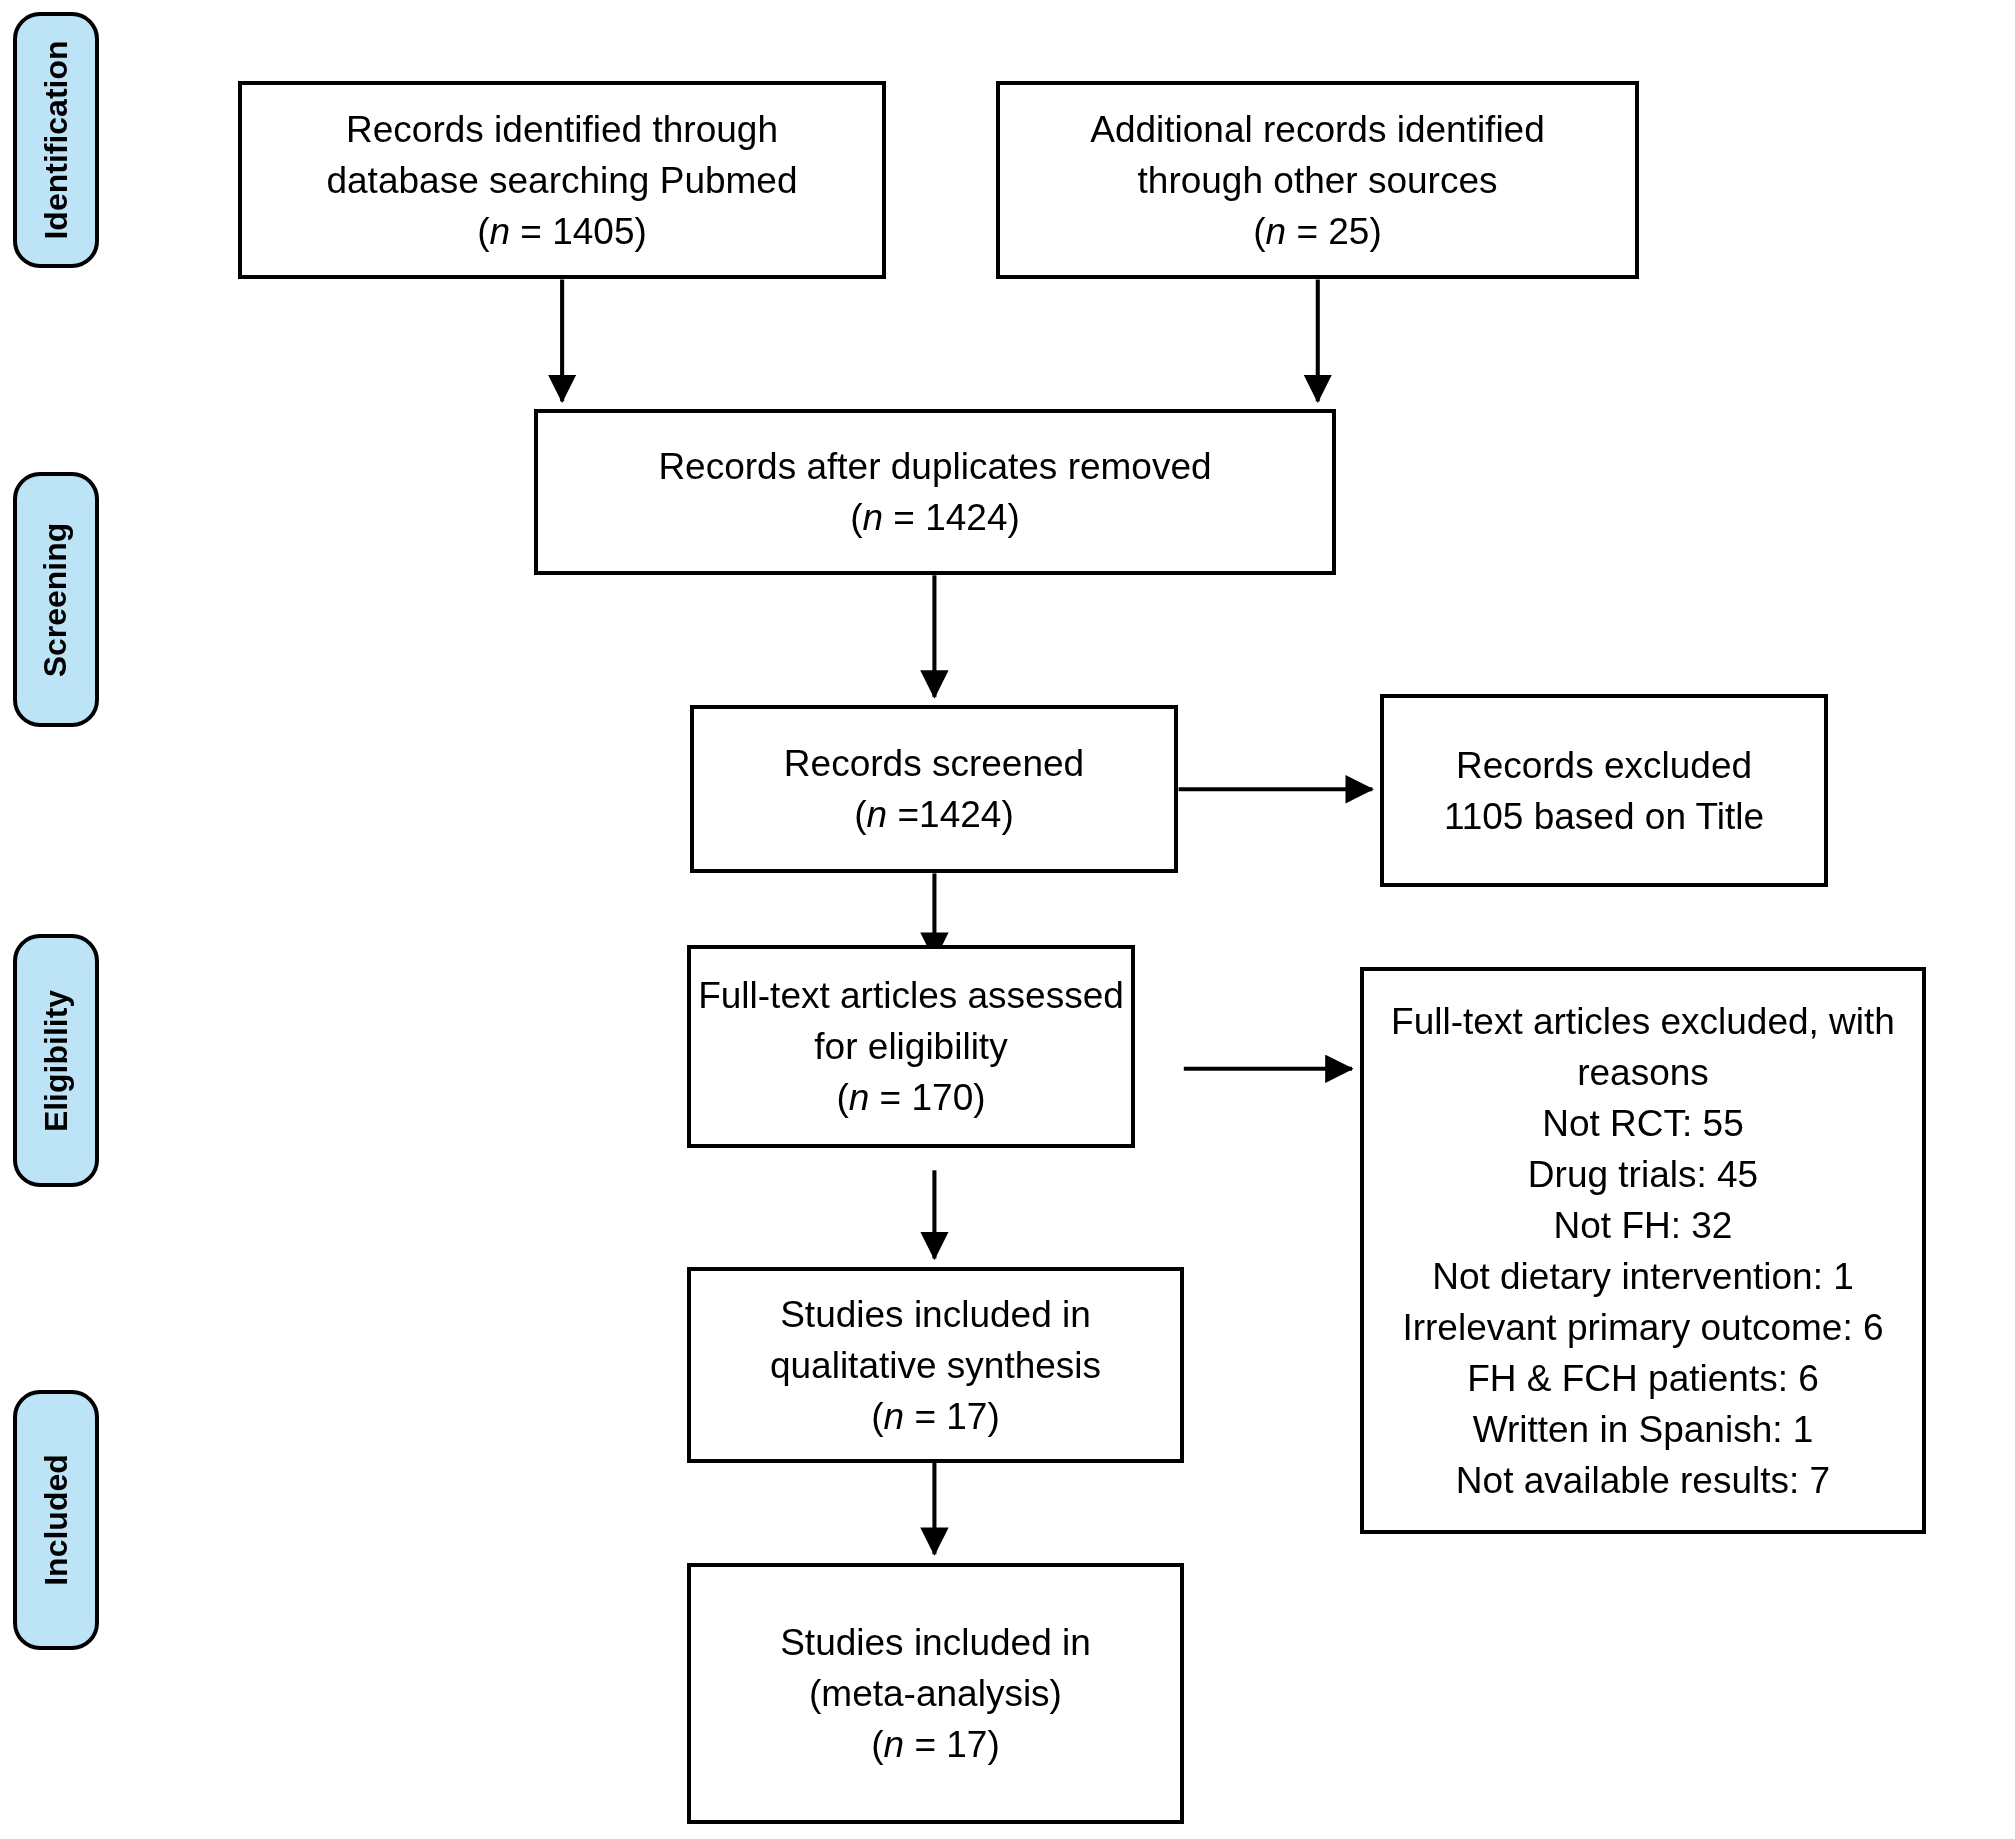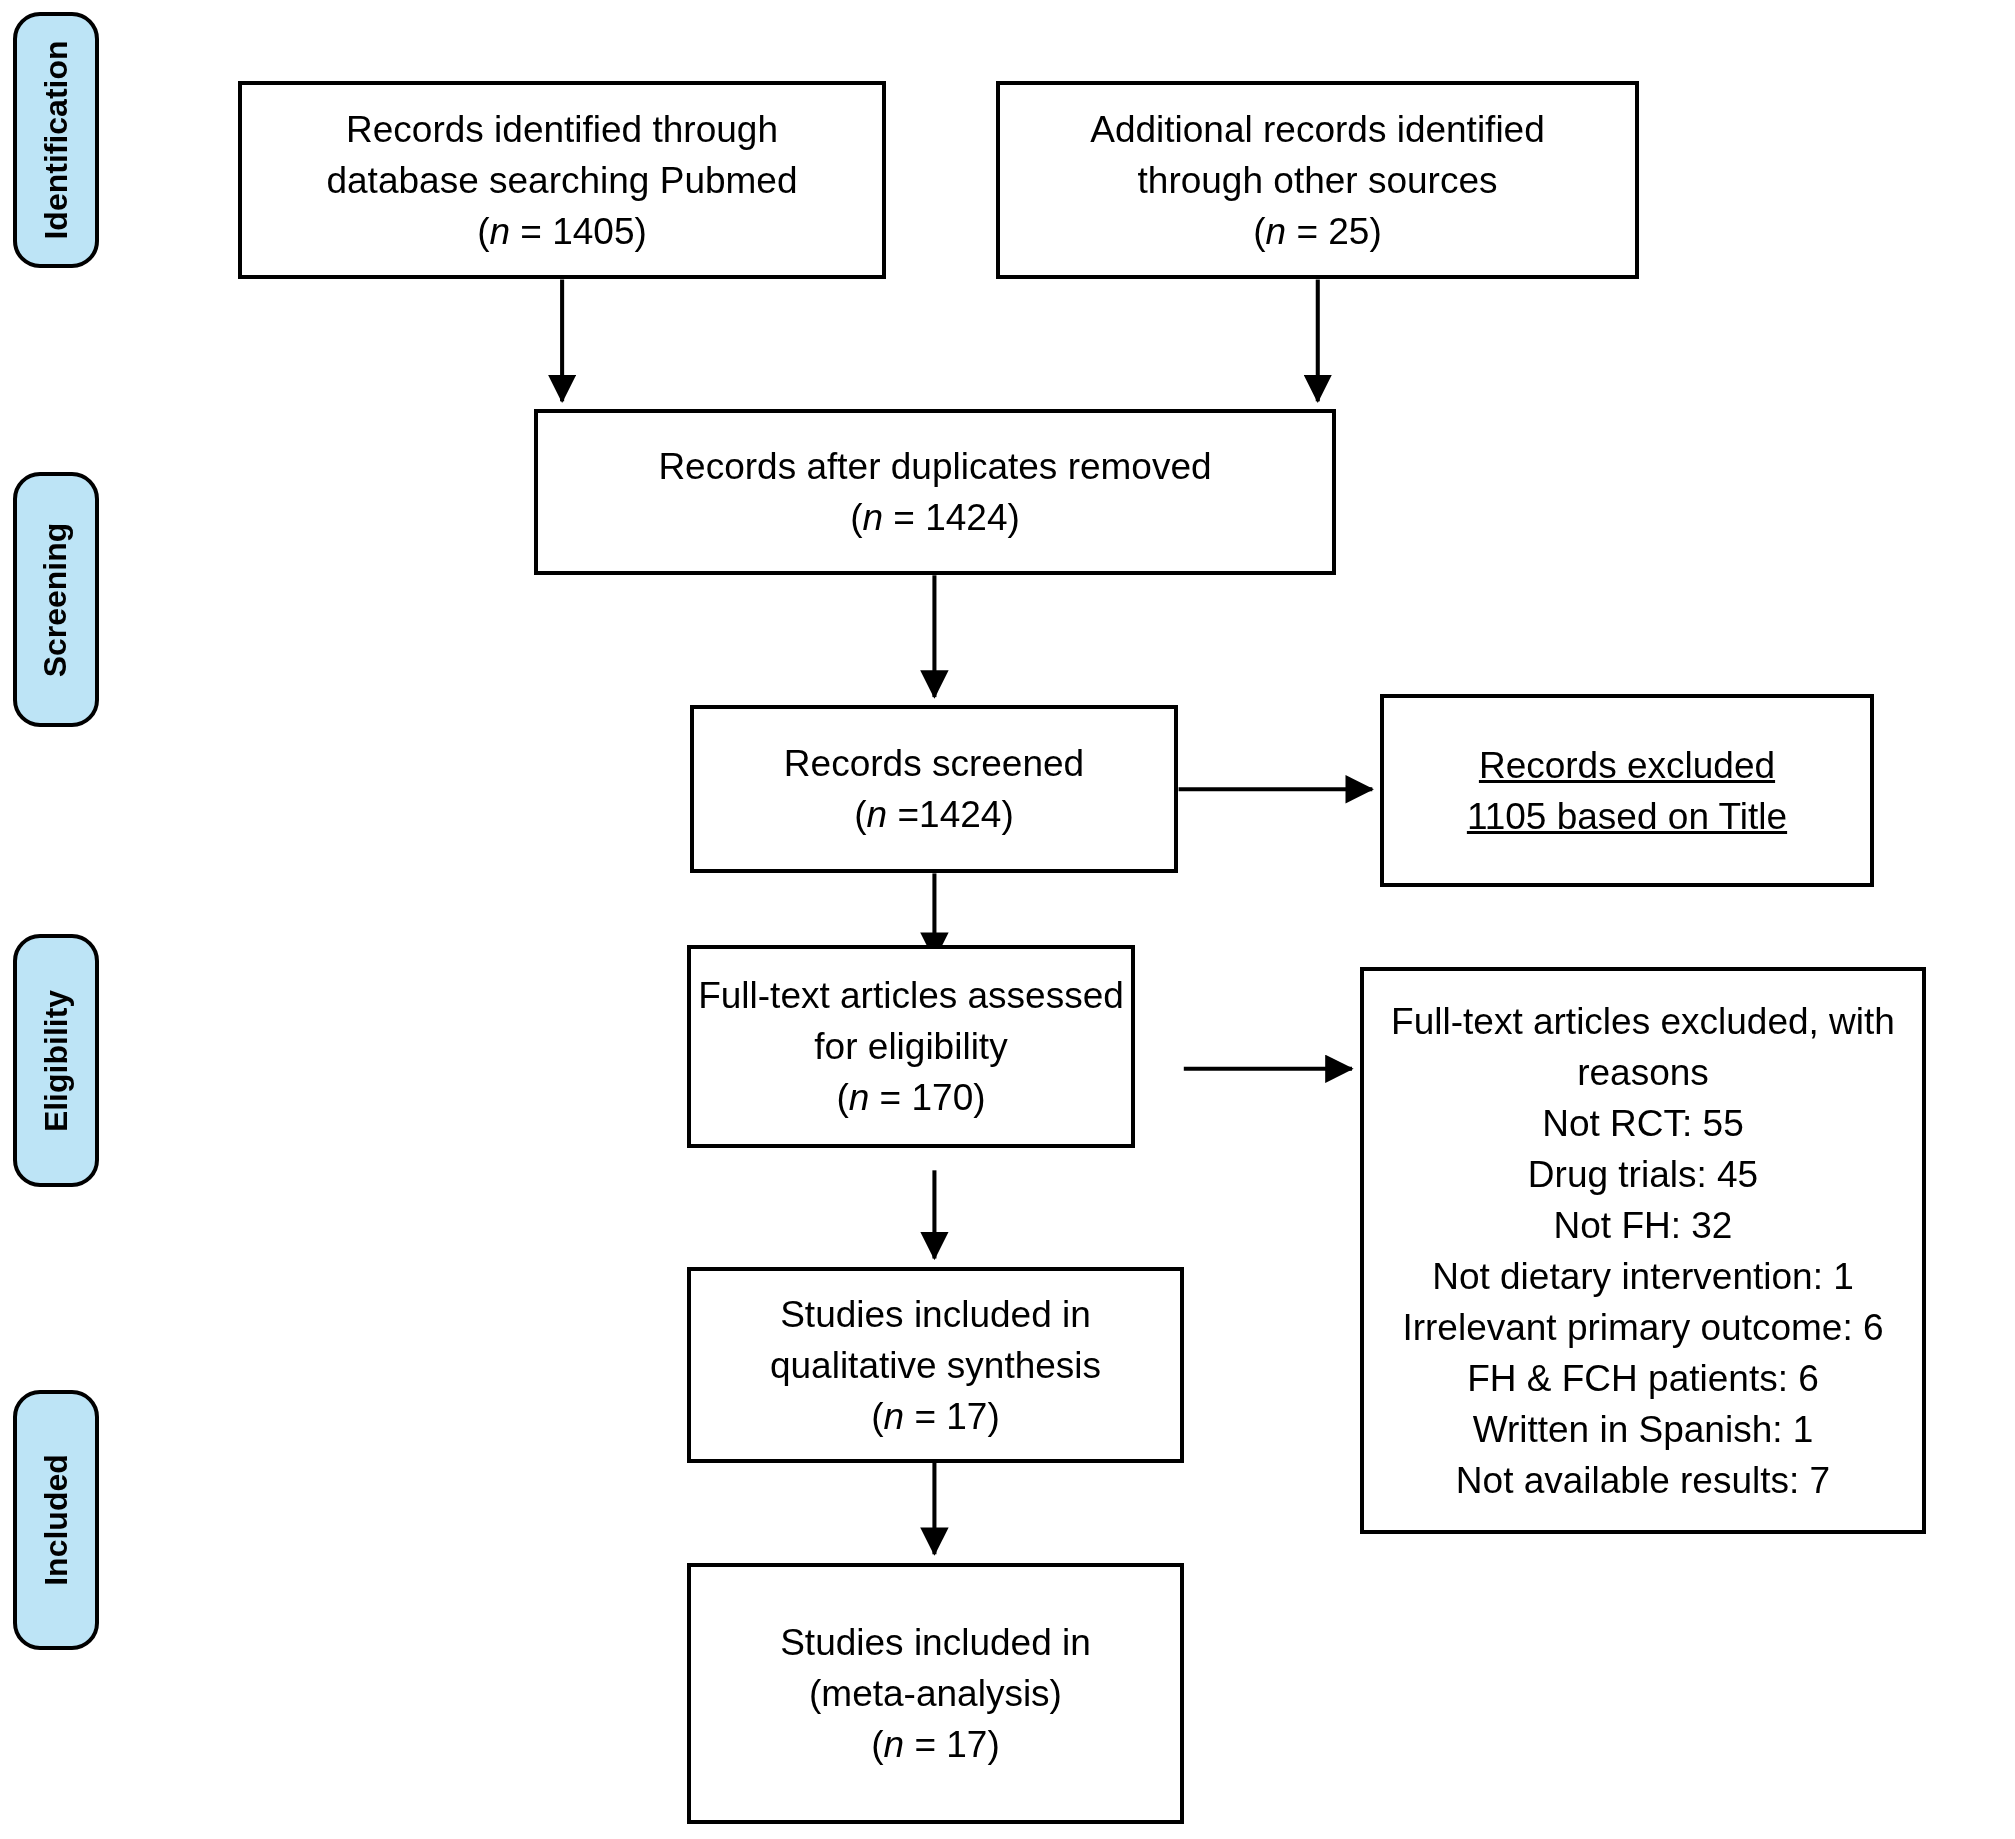--- a/index.html
+++ b/index.html
@@ -106,21 +106,21 @@
   <div class="flow-box" style="left:534px; top:409px; width:802px; height:166px;">
     <div class="line">Records after duplicates removed</div>
     <div class="line"><span>(</span><span class="ital">n</span><span> = 1424)</span></div>
   </div>
 
   <div class="flow-box" style="left:690px; top:705px; width:488px; height:168px;">
     <div class="line">Records screened</div>
     <div class="line"><span>(</span><span class="ital">n</span><span> =1424)</span></div>
   </div>
 
-  <div class="flow-box" style="left:1380px; top:694px; width:494px; height:193px;text-decoration:underline;">
+  <div class="flow-box" style="left:1380px; top:694px; width:448px; height:193px;">
     <div class="line">Records excluded</div>
     <div class="line">1105 based on Title</div>
   </div>
 
   <div class="flow-box" style="left:687px; top:945px; width:448px; height:203px;">
     <div class="line">Full-text articles assessed</div>
     <div class="line">for eligibility</div>
     <div class="line"><span>(</span><span class="ital">n</span><span> = 170)</span></div>
   </div>
 

